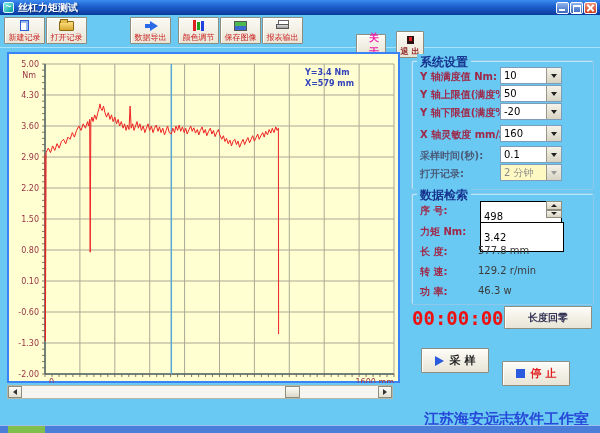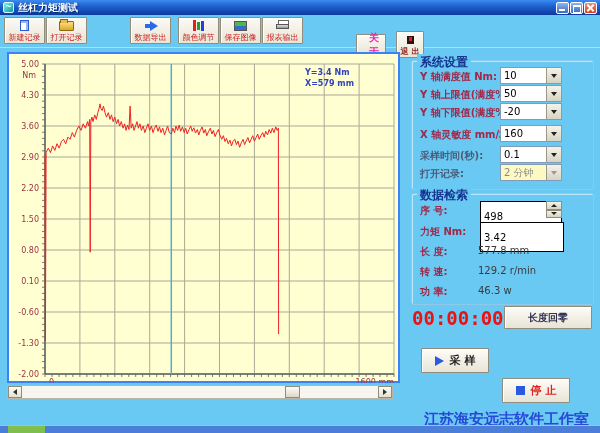--- a/index.html
+++ b/index.html
@@ -112,21 +112,21 @@
 
   .timer{position:absolute;left:412px;top:307px;font-family:"DejaVu Sans Mono","Liberation Mono",monospace;
     font-size:19px;font-weight:bold;color:#ee1111;letter-spacing:0px;}
 
   .pbtn{background:linear-gradient(#fdfcf7,#e8e4d6);border:1px solid #8f8d7e;border-radius:1px;
     box-shadow:inset 1px 1px 0 #fff;display:flex;align-items:center;justify-content:center;cursor:pointer;box-sizing:border-box;position:absolute;}
   .btn-reset{left:504px;top:306px;width:88px;height:23px;font-size:10px;font-weight:bold;color:#333355;}
   .btn-sample{left:412px;top:348px;width:68px;height:25px;gap:6px;margin-left:9px;}
   .btn-sample .lbl{font-size:11px;font-weight:bold;color:#222;}
   .tri-play{width:0;height:0;border-left:9px solid #2a5adf;border-top:5px solid transparent;border-bottom:5px solid transparent;}
-  .btn-stop{left:502px;top:361px;width:68px;height:25px;gap:6px;margin-top:17px;}
+  .btn-stop{left:502px;top:361px;width:68px;height:25px;gap:6px;}
   .btn-stop .lbl{font-size:11px;font-weight:bold;color:#e02020;}
   .sq-stop{width:9px;height:9px;background:#2a5adf;}
 
   .footer{position:absolute;left:424px;top:410px;font-size:15px;font-weight:bold;color:#2848d8;}
 
   .bottom-strip{position:absolute;left:0;top:425px;width:600px;height:8px;background:#4a7ed8;border-top:1px solid #9cc0f0;}
   .strip-green{position:absolute;left:8px;top:0;width:37px;height:8px;background:#7fbf4d;}
 </style>
 </head>
 <body>

